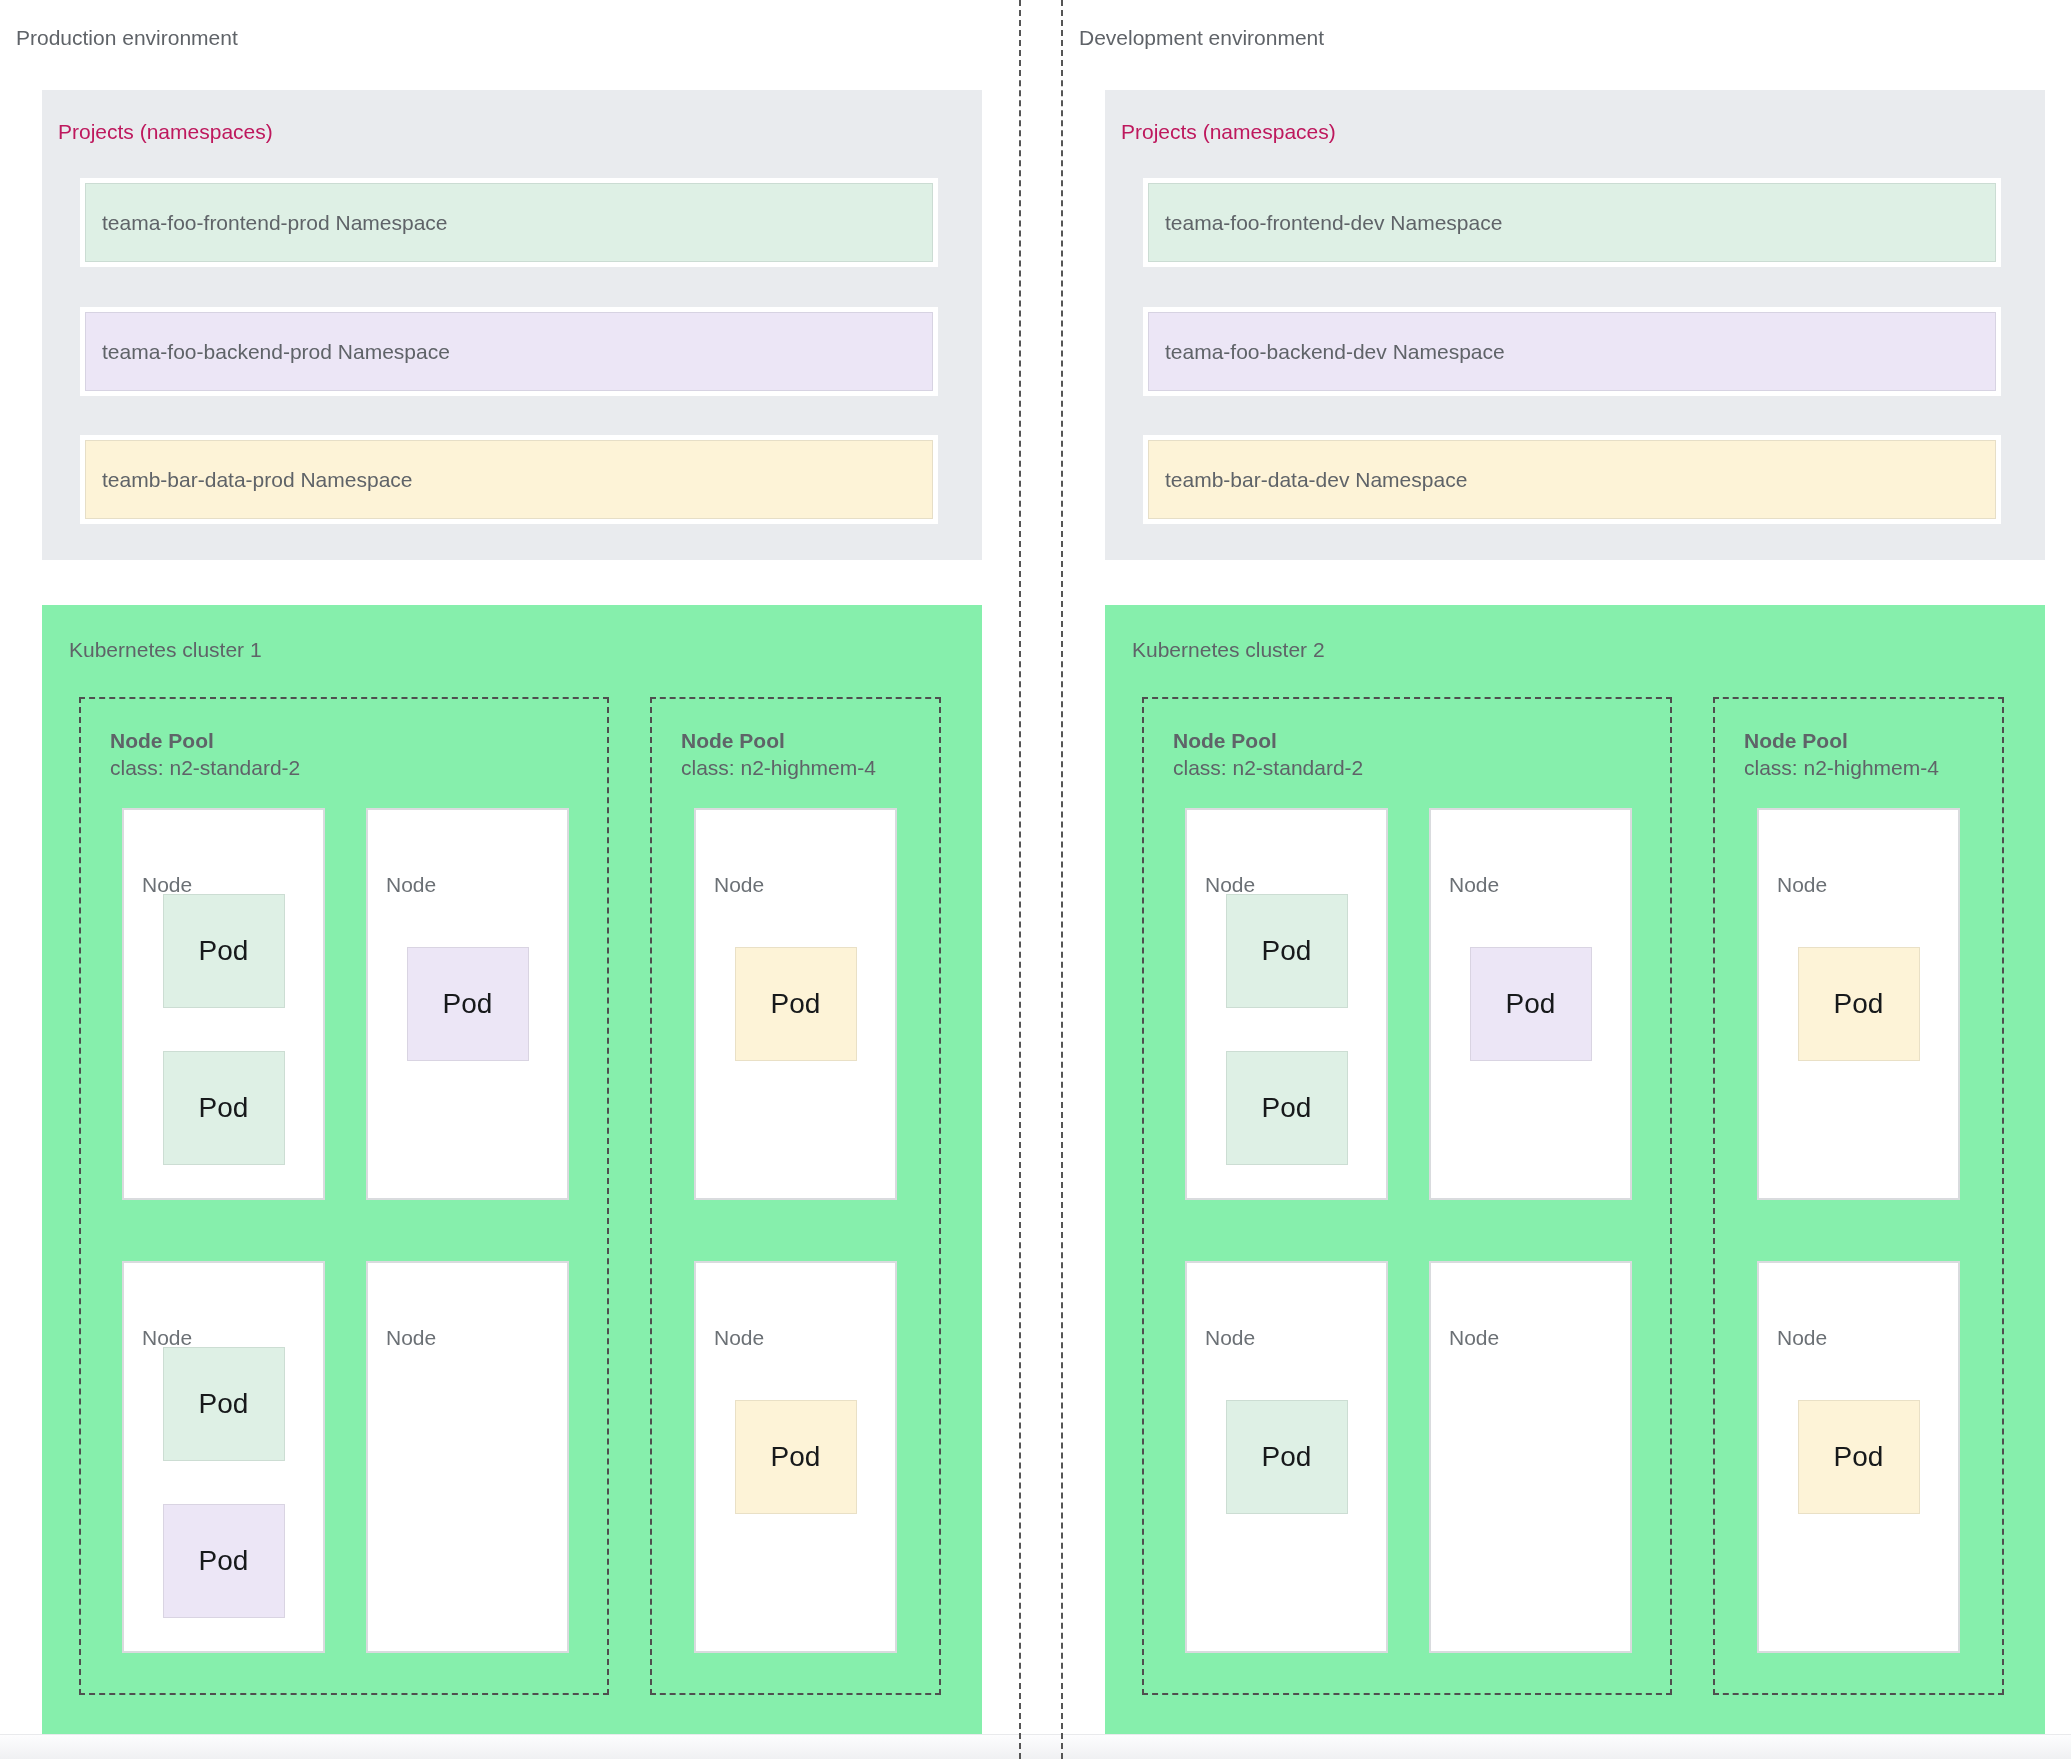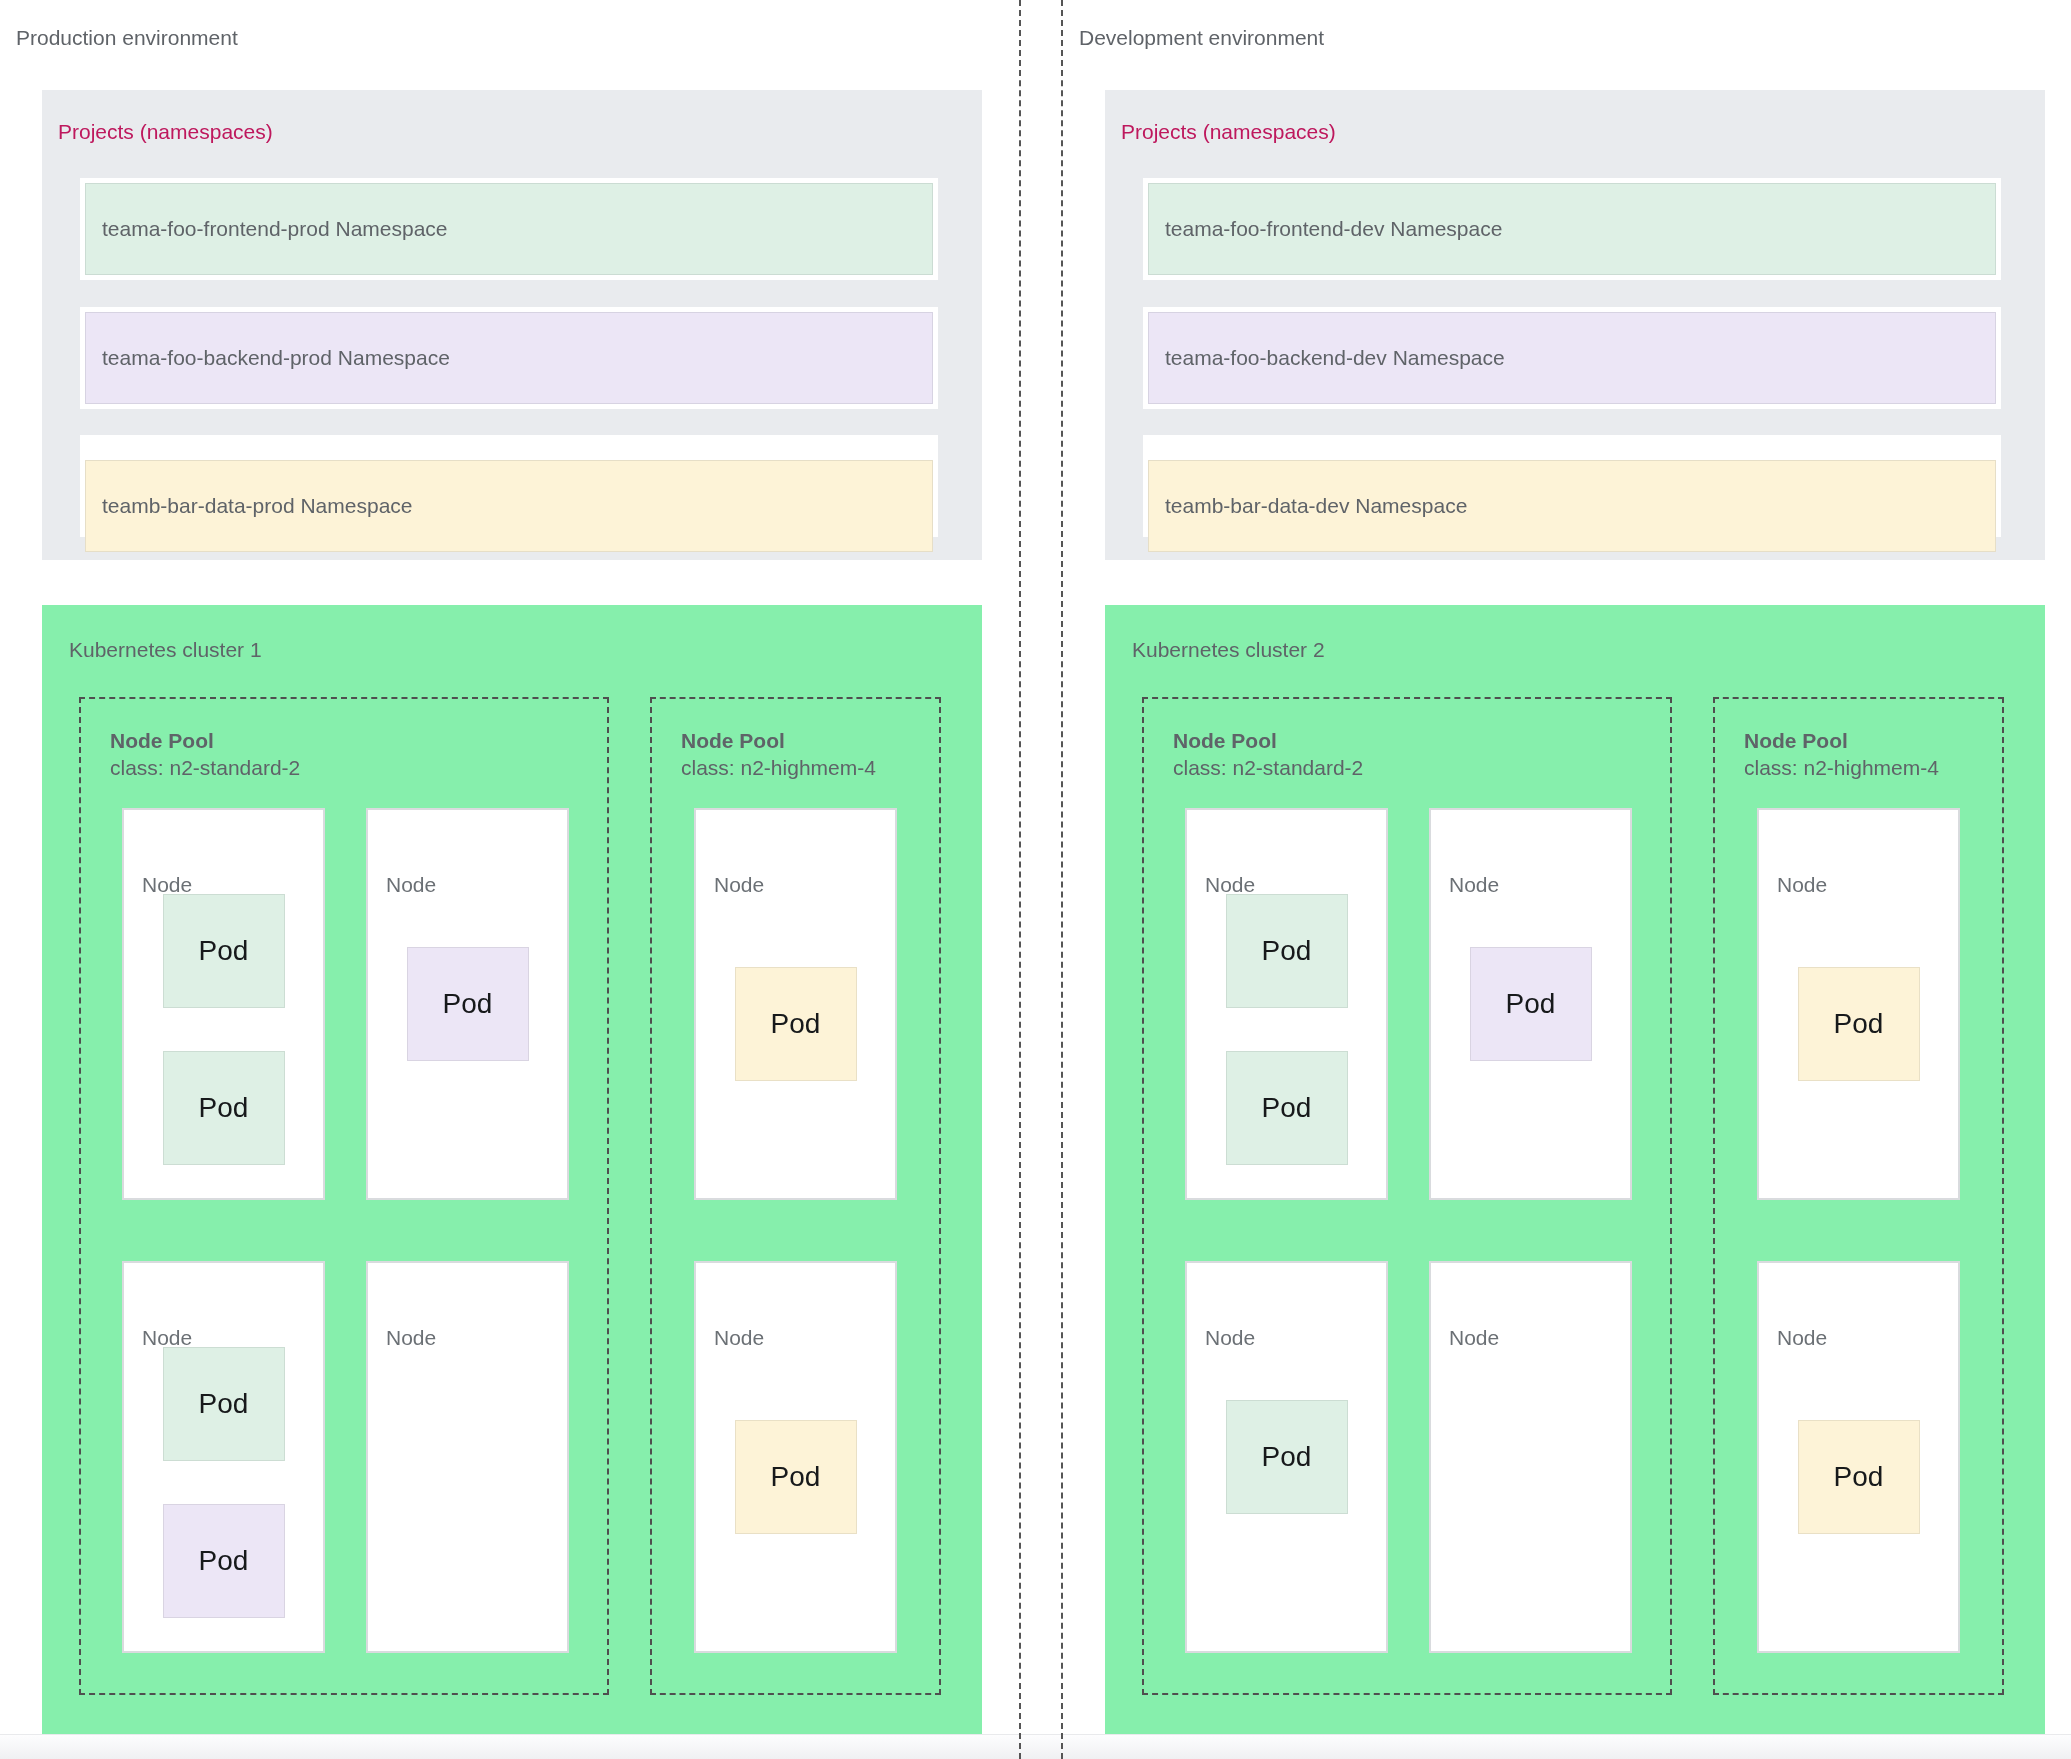--- a/index.html
+++ b/index.html
@@ -27,21 +27,21 @@
   .projects-box{
     position:absolute;left:42px;top:90px;
     width:940px;height:470px;
     background:#e9ebee;
   }
   .projects-title{
     position:absolute;top:30px;left:16px;
     font-size:21px;color:#be185d;
   }
   .ns-bar{
-    position:absolute;left:38px;width:858px;height:102px;
+    position:absolute;left:38px;width:858px;height:89px;
     background:#ffffff;box-sizing:border-box;padding:5px;
   }
   .ns-bar.b1{top:88px;}
   .ns-bar.b2{top:217px;}
   .ns-bar.b3{top:345px;}
   .ns-inner{
     height:100%;display:flex;align-items:center;
     border:1px solid rgba(95,99,104,0.14);
     box-sizing:border-box;padding-left:16px;
     font-size:21px;color:#5f6368;
@@ -93,21 +93,21 @@
     font-size:28px;color:#17191b;
     border:1px solid rgba(0,0,0,0.08);box-sizing:border-box;
   }
   .pod.pos-a{top:84px;}
   .pod.pos-b{top:241px;}
   .pod.pos-center{top:137px;}
 
   
   [data-color="green"]{background:#def0e5;}
   [data-color="purple"]{background:#ece6f6;}
-  [data-color="yellow"]{background:#fdf3d7;margin-top:20px;}
+  [data-color="yellow"]{background:#fdf3d7;}
 
   
   .bottom-strip{
     position:absolute;left:0;top:1734px;width:2072px;height:25px;
     background:linear-gradient(#fdfdfe,#eff0f2);
     border-top:1px solid #e9eaec;
   }
   .divider-line{
     position:absolute;top:0;height:1759px;width:0;
     border-left:2px dashed #555555;

